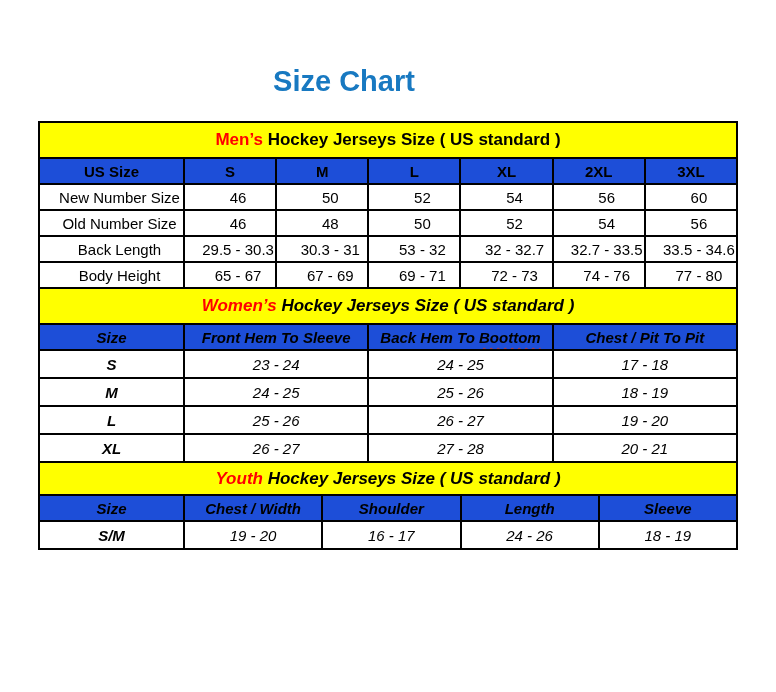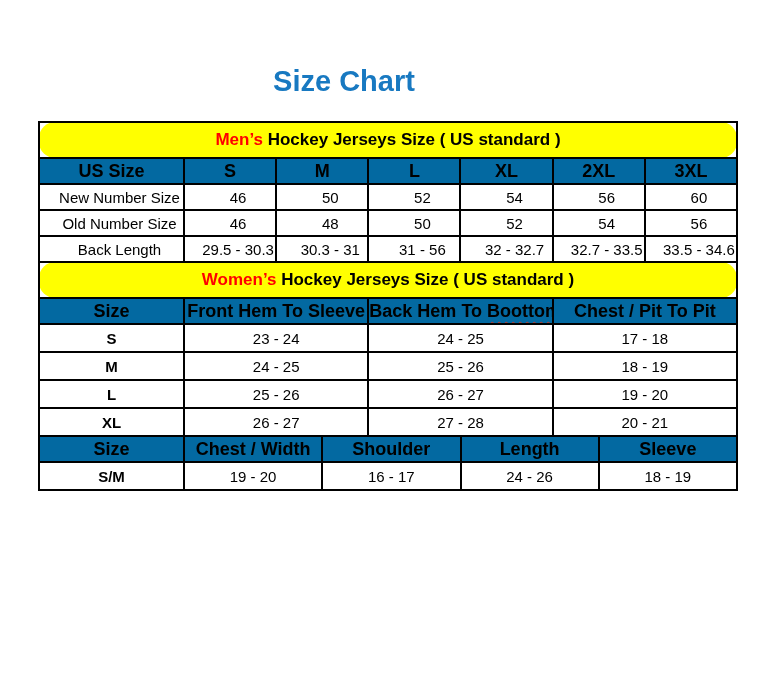--- a/index.html
+++ b/index.html
@@ -31,44 +31,44 @@
     width: 700px;
     margin-left: 38px;
   }
   table.size-table {
     border-collapse: collapse;
     table-layout: fixed;
     width: 700px;
   }
   table.size-table + table.size-table {
     margin-top: -2px; 
+    font-style: italic;
   }
   .size-table td, .size-table th {
     border: 2px solid #000000;
     text-align: center;
     vertical-align: middle;
     padding: 0;
     overflow: hidden;
     white-space: nowrap;
   }
   .band td {
     background: #FFFF00;
     height: 34px;
     font-size: 17px;
     font-weight: bold;
-    border-radius: 16px;
   }
   .band .hl {
     color: #FF0000;
   }
   .hdr th {
     height: 24px;
-    font-size: 18px;
-    font-weight: bold;
-    background: #0369a1;
+    font-size: 15px;
+    font-weight: bold;
+    background: #1d4ed8;
   }
   .data td {
     height: 24px;
     font-size: 15px;
     font-weight: normal;
     background: #ffffff;
   }
   .data td.rowlabel-bold {
     font-weight: bold;
   }
@@ -130,24 +130,33 @@
         <td>48</td>
         <td>50</td>
         <td>52</td>
         <td>54</td>
         <td>56</td>
       </tr>
       <tr class="data men-rows">
         <td>Back Length</td>
         <td>29.5 - 30.3</td>
         <td>30.3 - 31</td>
-        <td>31 - 56</td>
+        <td>53 - 32</td>
         <td>32 - 32.7</td>
         <td>32.7 - 33.5</td>
         <td>33.5 - 34.6</td>
+      </tr>
+      <tr class="data men-rows">
+        <td>Body Height</td>
+        <td>65 - 67</td>
+        <td>67 - 69</td>
+        <td>69 - 71</td>
+        <td>72 - 73</td>
+        <td>74 - 76</td>
+        <td>77 - 80</td>
       </tr>
     </tbody>
       </table>
 
     <table class="size-table">
       <colgroup>
         <col style="width:145px">
         <col>
           <col>
           <col>
@@ -191,20 +200,23 @@
 
     <table class="size-table">
       <colgroup>
         <col style="width:145px">
         <col>
           <col>
           <col>
           <col>
       </colgroup>
       <tbody>
+          <tr class="band">
+        <td colspan="5" style="height:31px;"><span class="hl">Youth</span><span> Hockey Jerseys Size ( US standard )</span></td>
+      </tr>
       <tr class="hdr">
         <th>Size</th>
         <th>Chest / Width</th>
         <th>Shoulder</th>
         <th>Length</th>
         <th>Sleeve</th>
       </tr>
       <tr class="data youth-rows">
         <td class="rowlabel-bold">S/M</td>
         <td>19 - 20</td>

